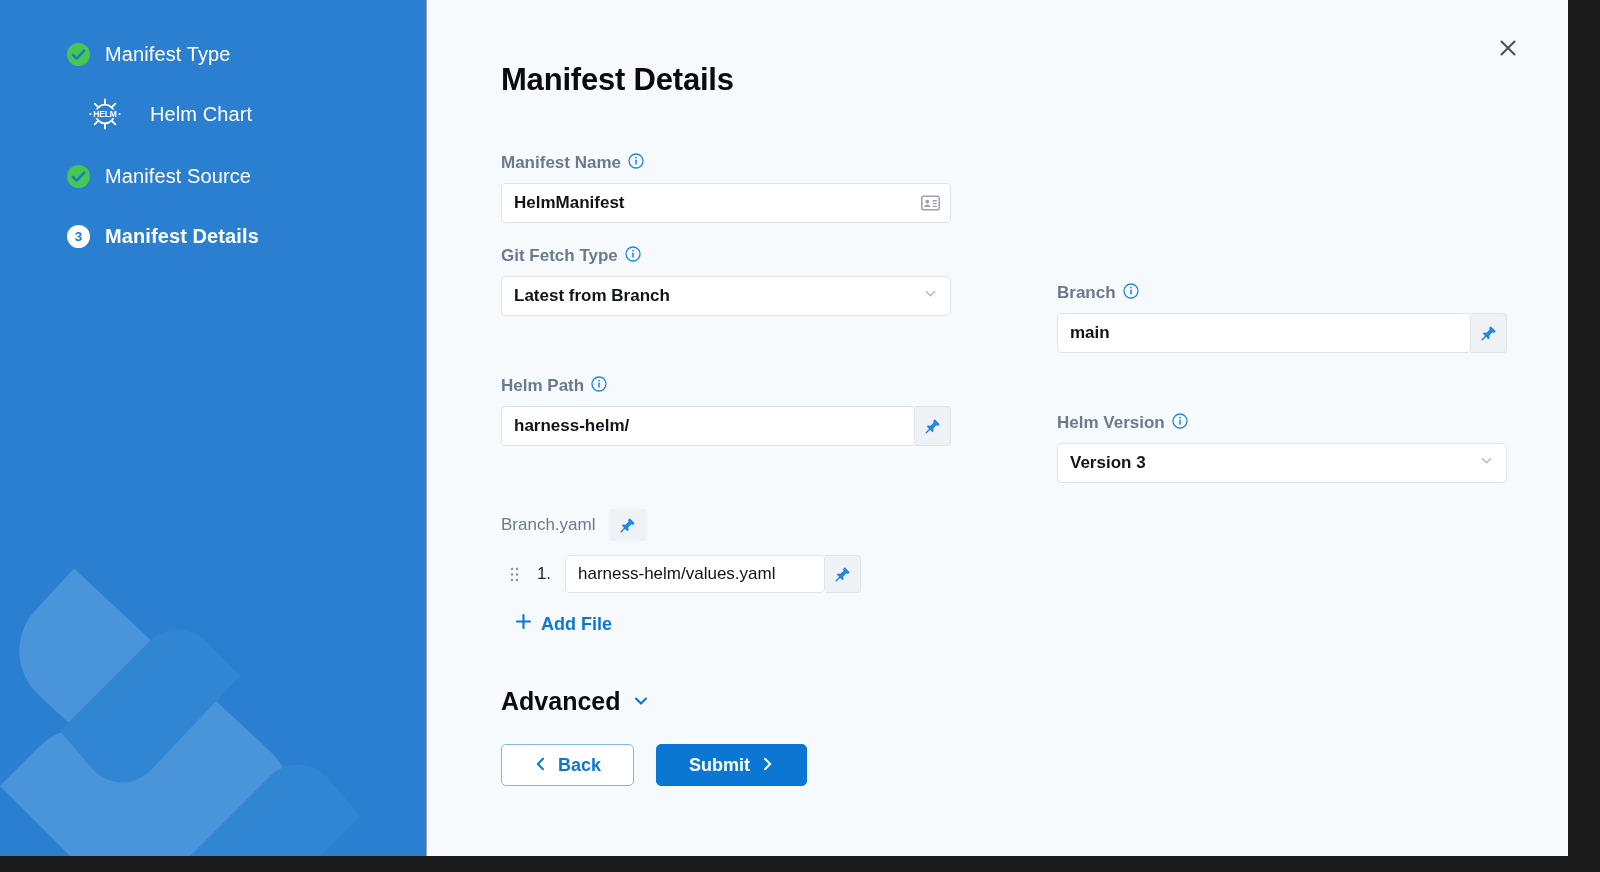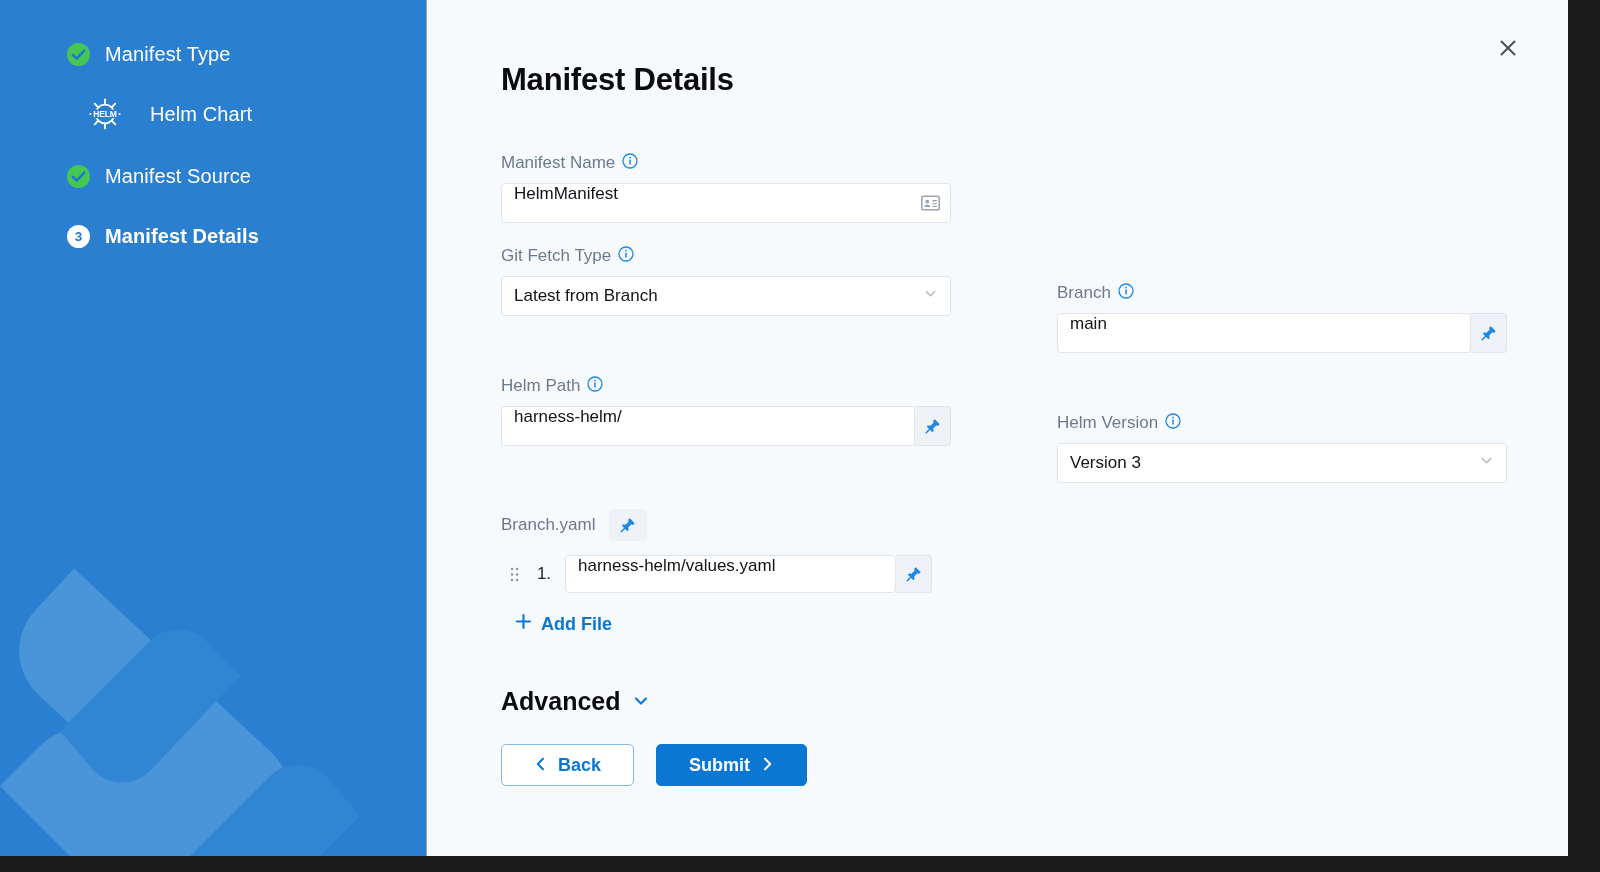--- a/index.html
+++ b/index.html
@@ -108,20 +108,21 @@
     position: absolute;
     left: 74px;
     top: 152px;
     right: 40px;
   }
 
   .grid {
     display: grid;
     grid-template-columns: 450px 100px 452px;
     column-gap: 3px;
+    font-weight: bold;
   }
 
   .field { margin-bottom: 22px; }
   .field.col1 { grid-column: 1; }
   .field.col2 { grid-column: 3; margin-top: 37px; }
 
   .flabel {
     display: flex;
     align-items: center;
     gap: 7px;
@@ -135,21 +136,21 @@
   .input-wrap {
     display: flex;
     align-items: stretch;
     height: 40px;
     width: 450px;
   }
 
   .txt-input {
     flex: 1;
     display: flex;
-    align-items: flex-start;
+    align-items: center;
     background: #ffffff;
     border: 1px solid #dfe4ea;
     border-radius: 4px;
     padding: 0 12px;
     font-size: 17px;
     color: #111418;
     position: relative;
   }
   .txt-input.with-right-icon { padding-right: 40px; }
 
@@ -232,21 +233,21 @@
     flex: 0 0 42px;
     text-align: center;
     font-size: 17px;
     color: #22272e;
   }
 
   .values-input-wrap {
     display: flex;
     align-items: stretch;
     height: 38px;
-    width: 367px;
+    width: 296px;
   }
 
   .add-file {
     display: inline-flex;
     align-items: center;
     gap: 9px;
     margin-left: 14px;
     margin-top: 6px;
     color: #0b77d3;
     font-size: 18px;

